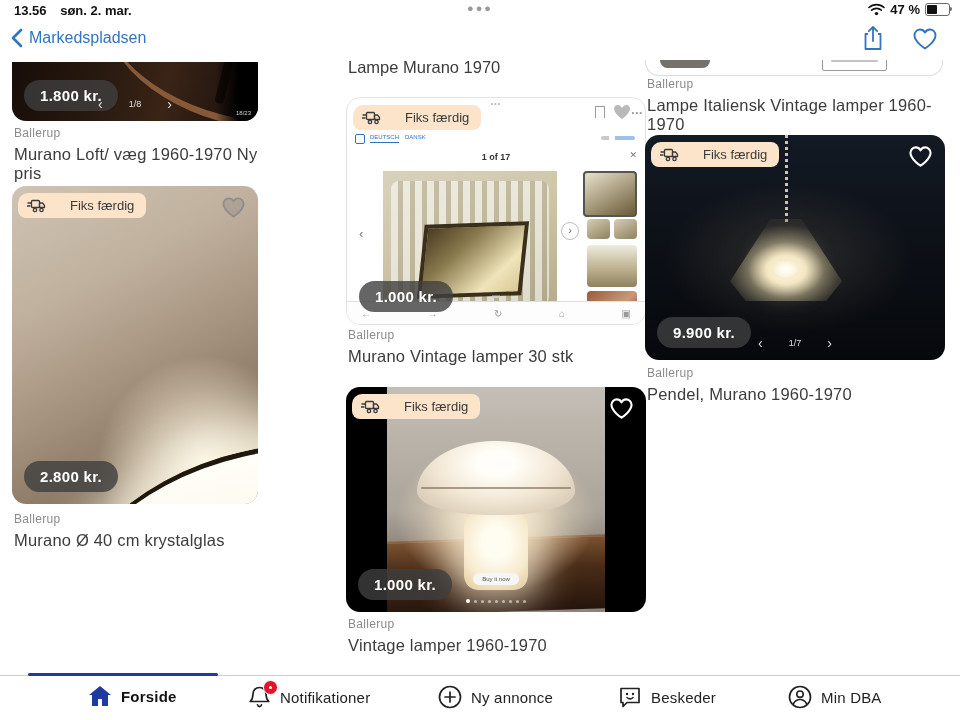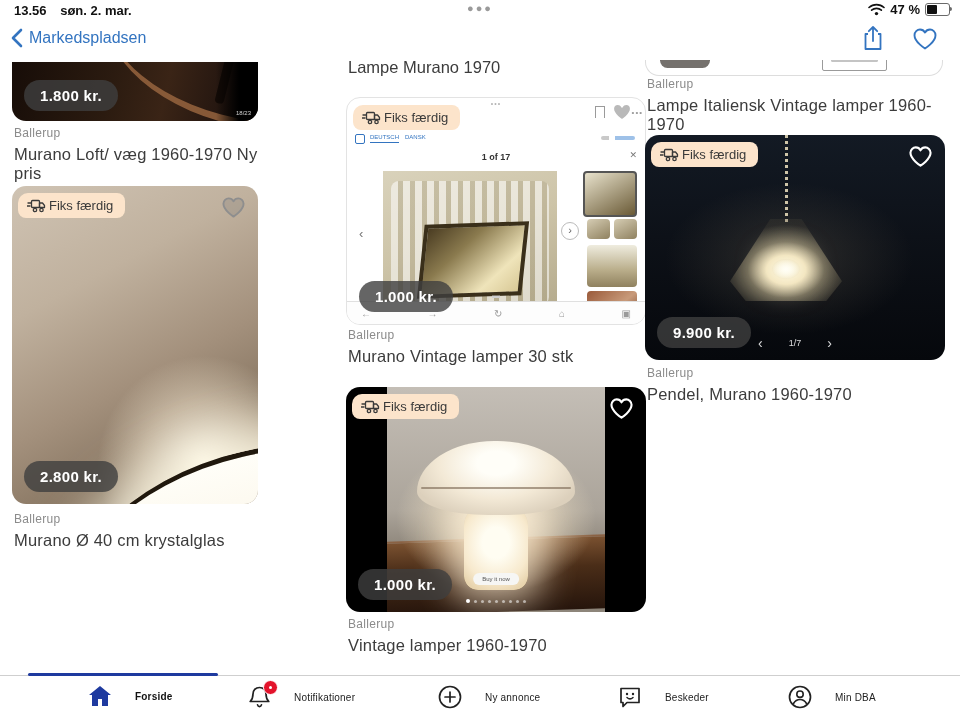--- a/index.html
+++ b/index.html
@@ -21,21 +21,21 @@
   
   .content{position:absolute;top:60px;left:0;right:0;height:616px;background:#fff;}
   .col{position:absolute;top:0;bottom:0;}
   .col1{left:12px;width:246px;} .col2{left:330px;width:300px;margin-left:16px;} .col3{left:645px;width:300px;}
   .card{position:absolute;left:0;right:0;border-radius:14px;overflow:hidden;cursor:pointer;}
   .meta{position:absolute;left:2px;right:0;}
   .loc{font-size:12px;color:#8b8b8b;letter-spacing:.3px;margin-bottom:5px;}
   .title{font-size:16.5px;color:#3c3c3c;letter-spacing:.2px;line-height:1.15;}
   .pricepill{position:absolute;left:12px;bottom:12px;background:rgba(62,62,62,.8);color:#fff;
     font-size:15px;font-weight:700;padding:7px 16px;border-radius:20px;letter-spacing:.3px;}
-  .badge{position:absolute;top:7px;left:6px;display:flex;align-items:center;gap:3px;background:#fce4cb;
+  .badge{position:absolute;top:7px;left:6px;display:flex;align-items:center;gap:24px;background:#fce4cb;
     color:#3a3a3a;font-size:13px;padding:5px 12px 5px 9px;border-radius:10px 8px 8px 8px;}
   .heart-ov{position:absolute;top:10px;right:12px;}
   .pager{position:absolute;left:0;right:0;bottom:12px;display:flex;justify-content:center;align-items:center;gap:26px;color:rgba(255,255,255,.85);}
   .pager .frac{font-size:9px;} .chev{font-size:14px;line-height:10px;cursor:pointer;}
   .chev-l::before{content:"‹";} .chev-r::before{content:"›";}
   .corner-counter{position:absolute;right:7px;bottom:5px;font-size:6px;color:rgba(255,255,255,.8);}
   
   .c1a{top:2px;height:59px;border-radius:0 0 14px 14px;background:linear-gradient(103deg,#170d08 0%,#2b1b10 40%,#3a2416 62%,#241610 85%,#140c07 100%);}
   .c1a .arc{position:absolute;left:90px;top:-150px;width:330px;height:210px;border-radius:50%;
     border-bottom:7px solid rgba(150,100,62,.85);transform:rotate(8deg);}
@@ -122,21 +122,21 @@
     filter:blur(.3px);}
   .c3a .core{position:absolute;left:calc(47% - 14px);top:124px;width:28px;height:20px;border-radius:50%;
     background:radial-gradient(closest-side,#fffef6,rgba(255,250,225,0) 100%);box-shadow:0 0 26px 10px rgba(255,246,214,.5);}
   
   .meta-c1a{top:66px;} .meta-c1b{top:452px;}
   .meta-c2a{top:268px;} .meta-c2b{top:557px;}
   .meta-c3a{top:306px;}
   
   .tab-bar{position:absolute;left:0;right:0;bottom:0;height:44px;background:#fff;border-top:1px solid #cfcfcf;}
   .tab-indicator{position:absolute;left:28px;top:-3px;width:190px;height:3px;background:#1e3a9f;border-radius:2px;}
-  .tab{position:absolute;top:9px;display:flex;align-items:center;gap:23px;cursor:pointer;color:#222;font-size:10px;}
+  .tab{position:absolute;top:9px;display:flex;align-items:center;gap:9px;cursor:pointer;color:#222;font-size:15px;}
   .tab .lbl{letter-spacing:.2px;}
   .tab-forside{left:88px;font-weight:700;color:#111;}
   .tab-notif{left:248px;} .tab-ny{left:438px;} .tab-besk{left:618px;} .tab-min{left:788px;}
   .bell-wrap{position:relative;}
   .nbadge{position:absolute;top:-5px;right:-7px;width:13px;height:13px;border-radius:50%;background:#e3132b;border:1.5px solid #fff;}
   .nbadge::after{content:"";position:absolute;left:4.5px;top:4.5px;width:3px;height:3px;border-radius:50%;background:#fff;}
   svg{display:block;}
 </style>
 </head>
 <body>
@@ -190,20 +190,25 @@
 
   <div class="content">
 
     <div class="col col1">
 
       <div class="card c1a">
         <div class="arc"></div>
         <div class="arm"></div>
         <div class="blackbar"></div>
         <span class="pricepill">1.800 kr.</span>
+        <div class="pager">
+          <span class="chev chev-l"></span>
+          <span class="frac">1/8</span>
+          <span class="chev chev-r"></span>
+        </div>
         <span class="corner-counter">18/23</span>
       </div>
       <div class="meta meta-c1a">
         <div class="loc">Ballerup</div>
         <div class="title">Murano Loft/ væg 1960-1970 Ny pris</div>
       </div>
 
       <div class="card c1b">
         <div class="glow"></div>
         <div class="disc"></div>

